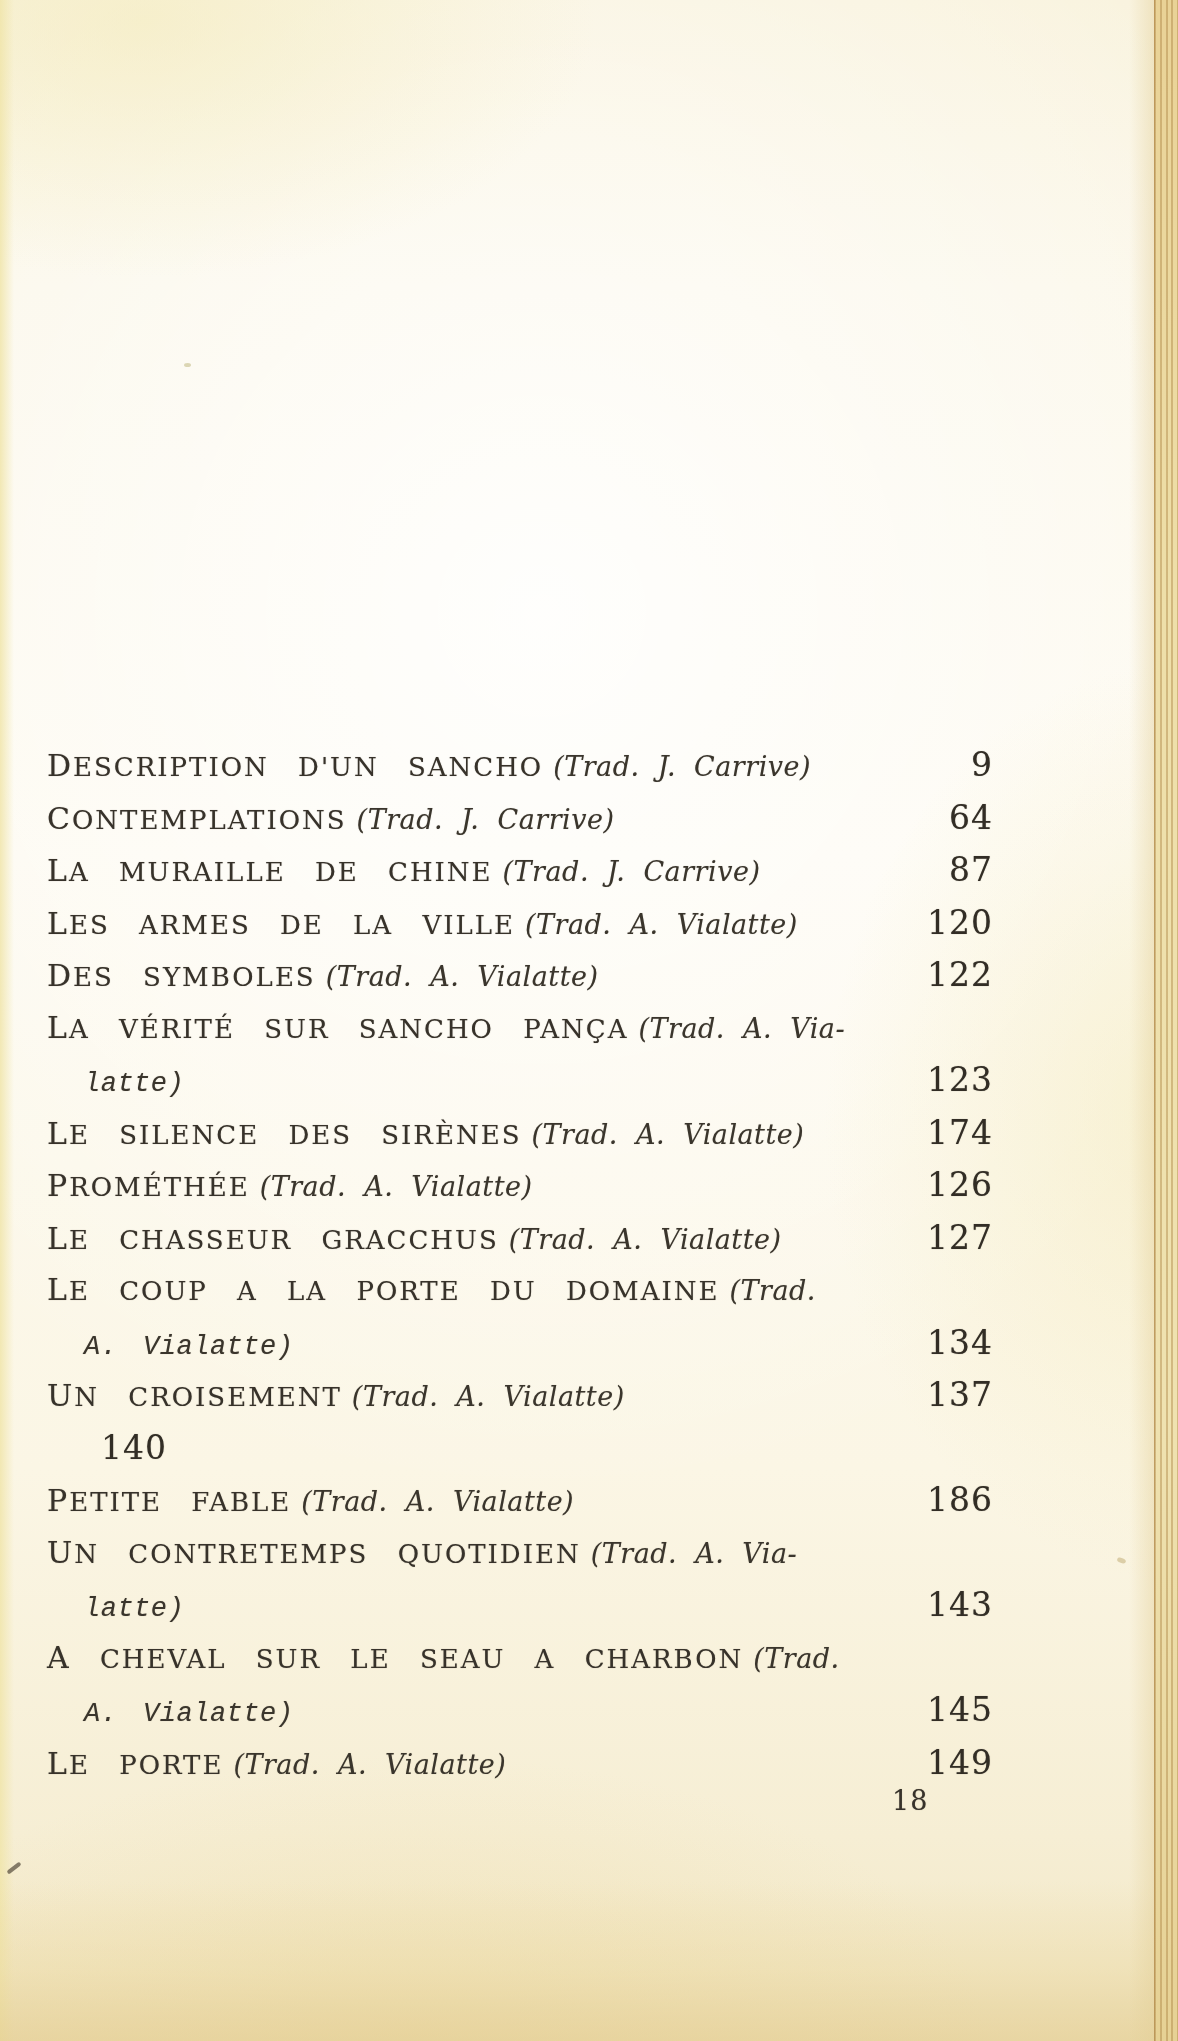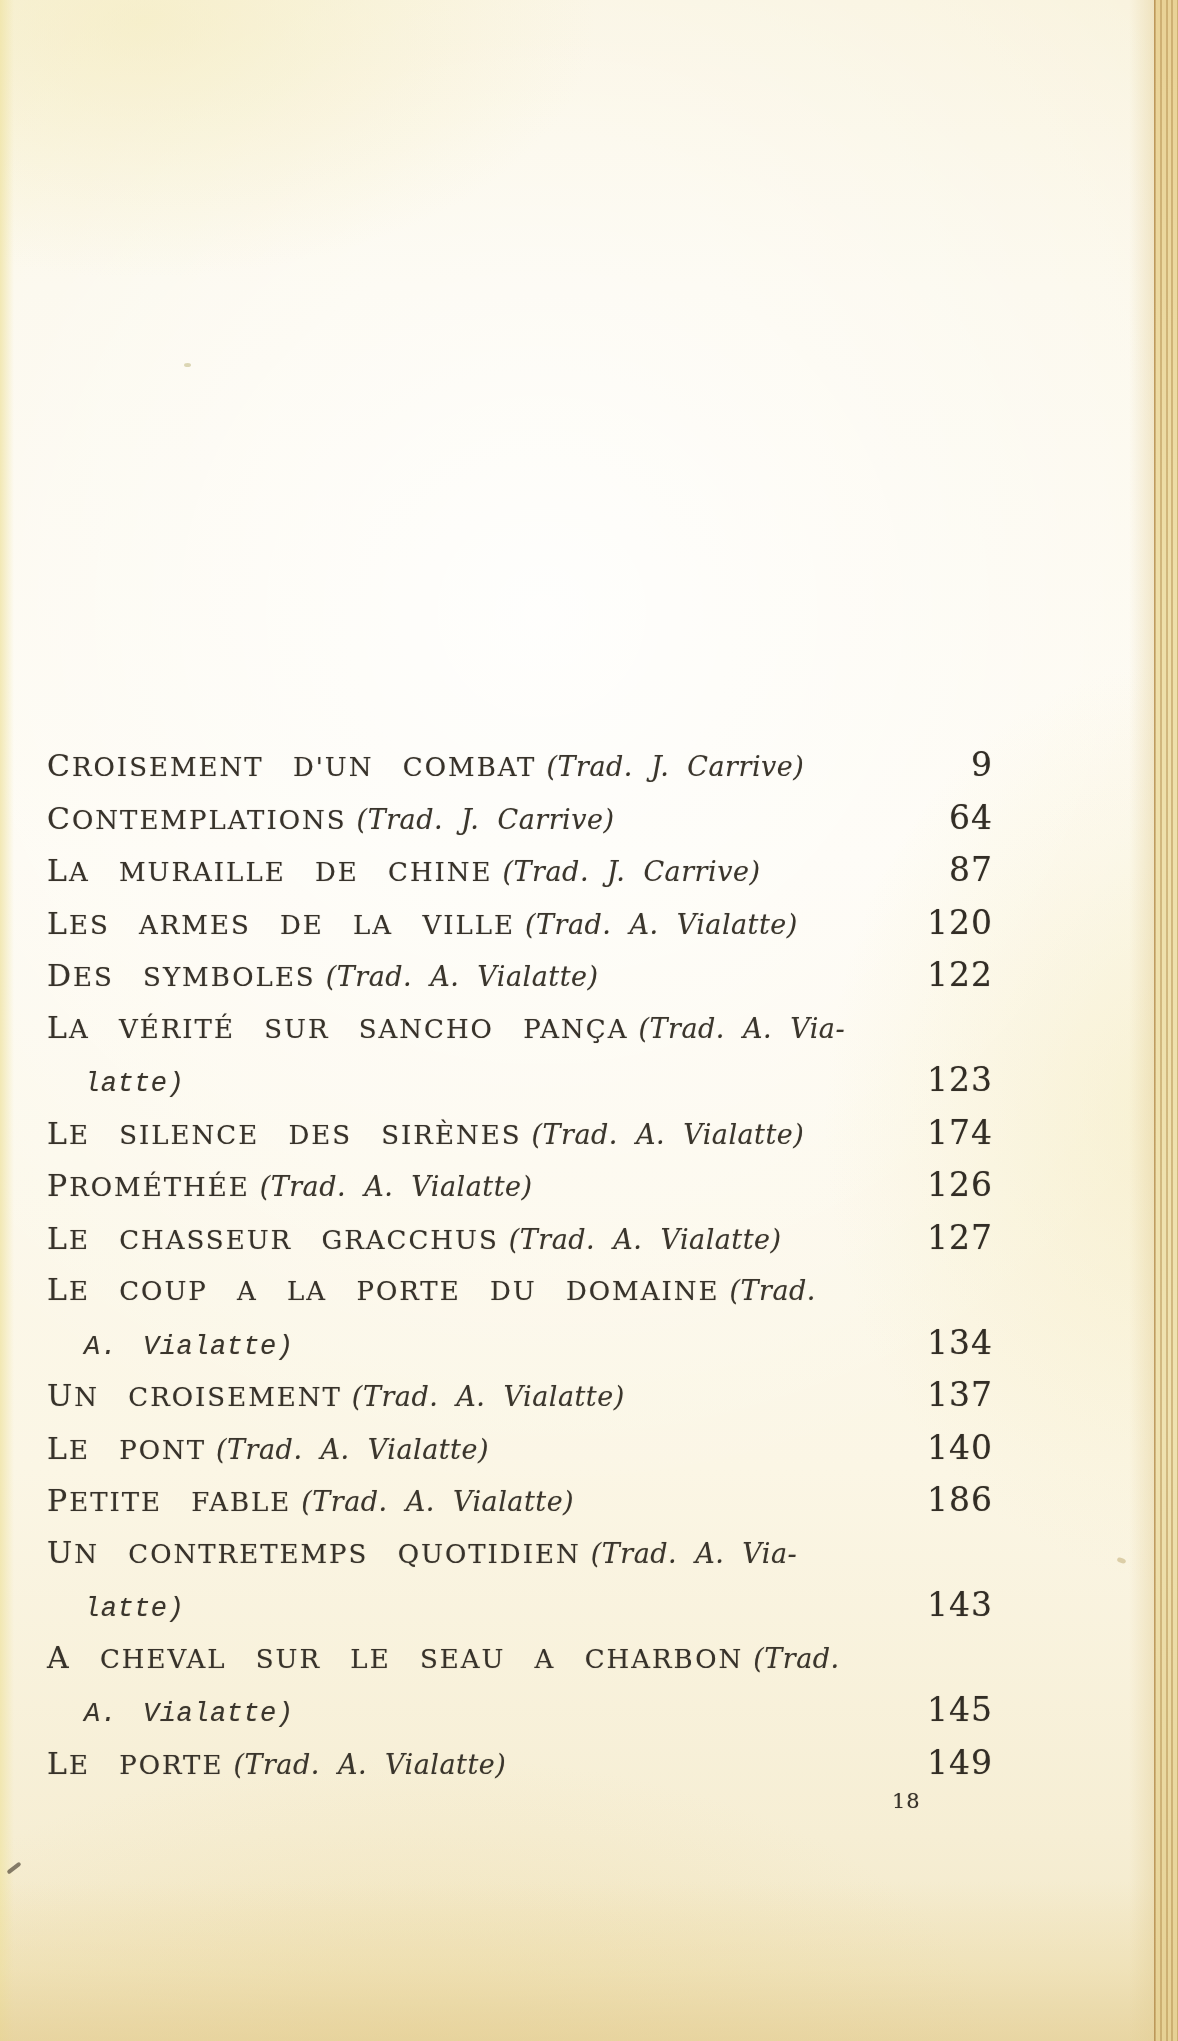--- a/index.html
+++ b/index.html
@@ -60,21 +60,21 @@
     font-style:italic;font-size:27px;letter-spacing:.5px;word-spacing:9px;
     line-height:40px;color:#3a352c;text-shadow:0 0 1px rgba(52,46,34,.3);
   }
   .ital.after-caps{margin-left:10px;}
   .page-num{
     font-size:33px;min-width:120px;text-align:right;letter-spacing:1px;
     line-height:40px;color:#322d25;text-shadow:0 0 1px rgba(45,40,30,.4);
   }
   .folio{
     position:absolute;left:892px;top:1781px;
-    font-size:21px;line-height:40px;color:#37322a;letter-spacing:1px;
+    font-size:27px;line-height:40px;color:#37322a;letter-spacing:1px;
     text-shadow:0 0 1px rgba(45,40,30,.35);
   }
   .speck-a{
     position:absolute;left:6px;top:1866px;width:16px;height:4px;
     background:rgba(70,62,48,.65);transform:rotate(-38deg);border-radius:2px;
   }
   .speck-b{
     position:absolute;left:184px;top:363px;width:7px;height:4px;
     background:rgba(205,198,152,.7);border-radius:50%;
   }
@@ -92,21 +92,21 @@
 <div class="bottom-shade"></div>
 <div class="edge-band-inner-shadow"></div>
 <div class="edge-band"></div>
 
 <div class="speck-a"></div>
 <div class="speck-b"></div>
 <div class="speck-c"></div>
 
 <div class="toc">
     <div class="toc-line">
-      <span class="entry-text"><span class="caps">CROISEMENT D'UN COMBAT</span><span class="ital after-caps">(Trad. J. Carrive)</span></span>
+      <span class="entry-text"><span class="caps">DESCRIPTION D'UN SANCHO</span><span class="ital after-caps">(Trad. J. Carrive)</span></span>
       <span class="page-num">9</span>
     </div>
     <div class="toc-line">
       <span class="entry-text"><span class="caps">CONTEMPLATIONS</span><span class="ital after-caps">(Trad. J. Carrive)</span></span>
       <span class="page-num">64</span>
     </div>
     <div class="toc-line">
       <span class="entry-text"><span class="caps">LA MURAILLE DE CHINE</span><span class="ital after-caps">(Trad. J. Carrive)</span></span>
       <span class="page-num">87</span>
     </div>
@@ -144,21 +144,20 @@
     </div>
     <div class="toc-line indent">
       <span class="entry-text"><span class="ital">A. Vialatte)</span></span>
       <span class="page-num">134</span>
     </div>
     <div class="toc-line">
       <span class="entry-text"><span class="caps">UN CROISEMENT</span><span class="ital after-caps">(Trad. A. Vialatte)</span></span>
       <span class="page-num">137</span>
     </div>
     <div class="toc-line">
-      <span class="entry-text"><span class="caps">LE PONT</span><span class="ital after-caps">(Trad. A. Vialatte)</span></span>
       <span class="page-num">140</span>
     </div>
     <div class="toc-line">
       <span class="entry-text"><span class="caps">PETITE FABLE</span><span class="ital after-caps">(Trad. A. Vialatte)</span></span>
       <span class="page-num">186</span>
     </div>
     <div class="toc-line">
       <span class="entry-text"><span class="caps">UN CONTRETEMPS QUOTIDIEN</span><span class="ital after-caps">(Trad. A. Via-</span></span>
       <span class="page-num"></span>
     </div>

